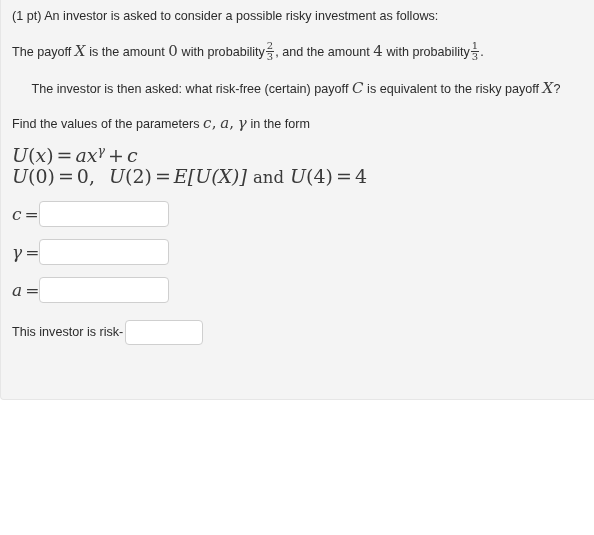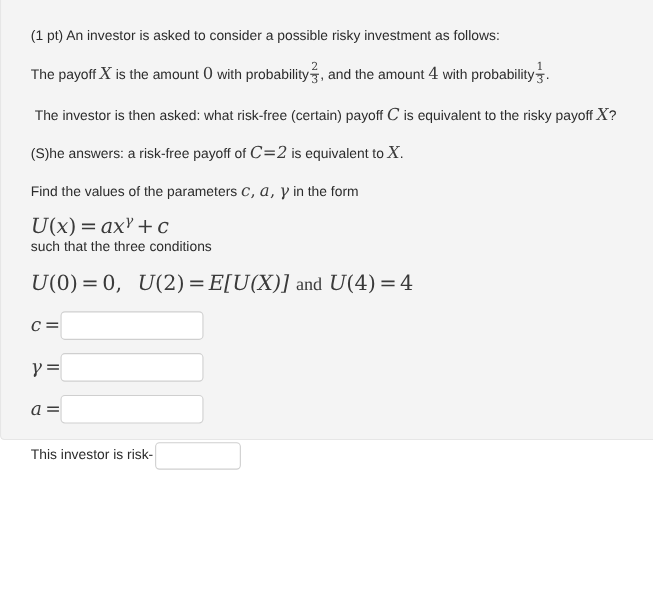--- a/index.html
+++ b/index.html
@@ -20,21 +20,21 @@
     left: 0px;
     top: 0px;
     width: 594px;
     height: 400px;
     box-sizing: border-box;
     background: #f4f4f4;
     border: 1px solid #e6e6e6;
     border-top: none;
     border-right: none;
     border-bottom-left-radius: 4px;
-    padding: 16px;
+    padding: 0;
   }
 
   .panel-inner {
     position: relative;
     padding: 9px 14px 0 11px;
   }
 
   .ptext {
     font-family: "Liberation Sans", sans-serif;
     font-size: 12.6px;
@@ -61,21 +61,21 @@
   .math-display {
     font-family: "DejaVu Serif", "Liberation Serif", serif;
     font-style: italic;
     color: #3a3a3a;
     font-size: 19px;
     line-height: 1.1;
     white-space: nowrap;
   }
   .math-display .op { font-style: normal; padding: 0 3px; }
   .math-display .num { font-style: normal; }
-  .math-display .rm { font-style: normal; font-size: 16.5px; font-family: Liberation Serif, serif; }
+  .math-display .rm { font-style: normal; font-size: 16.5px; }
   .math-display .gap { display: inline-block; width: 14px; }
   .math-display sup.exp {
     font-style: italic;
     font-size: 0.66em;
     vertical-align: super;
     line-height: 0;
   }
 
   
   .frac {
@@ -153,40 +153,33 @@
       <span>with probability</span><span class="frac"><span class="n">1</span><span class="d">3</span></span><span>.</span>
     </p>
 
     <p class="ptext blk" style="margin-bottom:16px;text-align:center;">
       <span>The investor is then asked: what risk-free (certain) payoff</span>
       <span class="math">C</span>
       <span>is equivalent to the risky payoff</span>
       <span class="math">X</span><span>?</span>
     </p>
 
-    <p class="ptext blk" style="margin-bottom:16px;">
-      <span>(S)he answers: a risk-free payoff of</span>
-      <span class="math">C</span><span class="math op">=</span><span class="math num">2</span>
-      <span>is equivalent to</span>
-      <span class="math">X</span><span>.</span>
-    </p>
 
     <p class="ptext blk" style="margin-bottom:13px;">
       <span>Find the values of the parameters</span>
       <span class="math">c</span><span class="math up">,</span>
       <span class="math">a</span><span class="math up">,</span>
       <span class="math">γ</span>
       <span>in the form</span>
     </p>
 
     <div class="math-display blk" style="margin-bottom:0;">
       <span>U</span><span class="num">(</span><span>x</span><span class="num">)</span><span class="op">=</span><span>a</span><span>x</span><sup class="exp">γ</sup><span class="op">+</span><span>c</span>
     </div>
 
-    <p class="ptext blk" style="margin-bottom:15px;">such that the three conditions</p>
 
     <div class="math-display blk" style="margin-bottom:14px;">
       <span>U</span><span class="num">(0)</span><span class="op">=</span><span class="num">0,</span><span class="gap"></span><span>U</span><span class="num">(2)</span><span class="op">=</span><span>E</span><span>[U(X)]</span> <span class="rm">and</span> <span>U</span><span class="num">(4)</span><span class="op">=</span><span class="num">4</span>
     </div>
 
 
     <div class="ans-row" style="margin-bottom:12px;">
       <span class="ans-label">
         <span>c</span><span class="op">=</span>
       </span>

